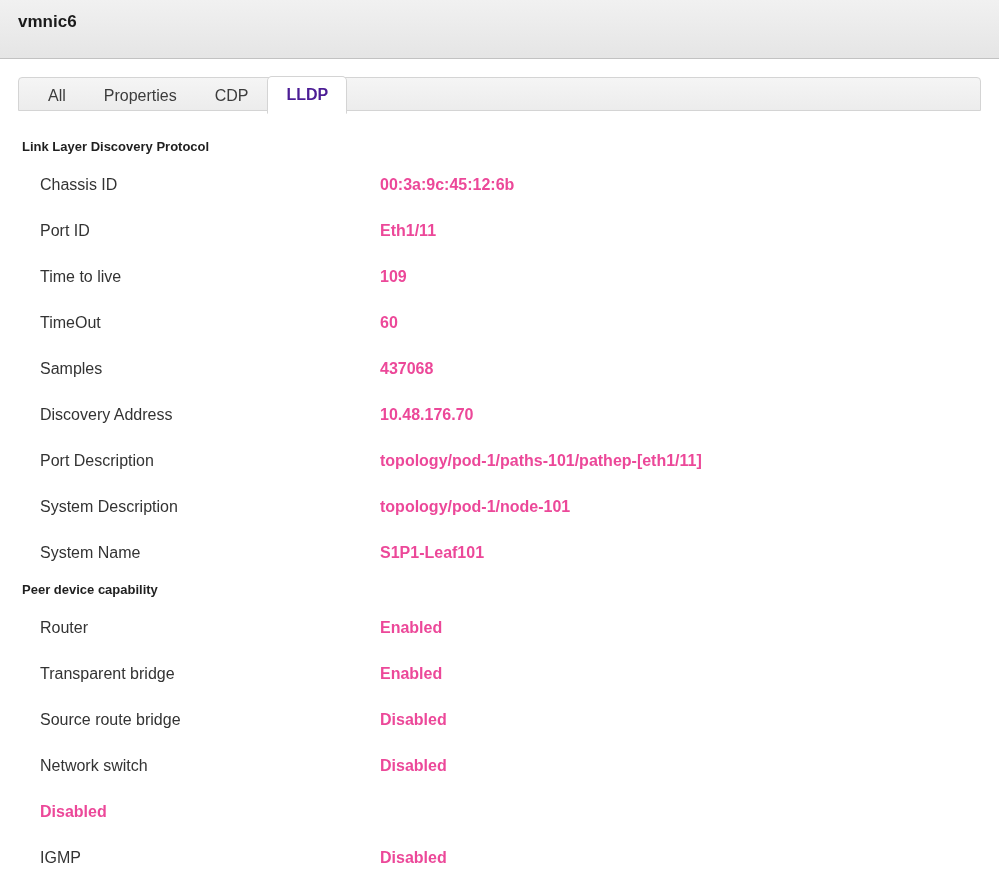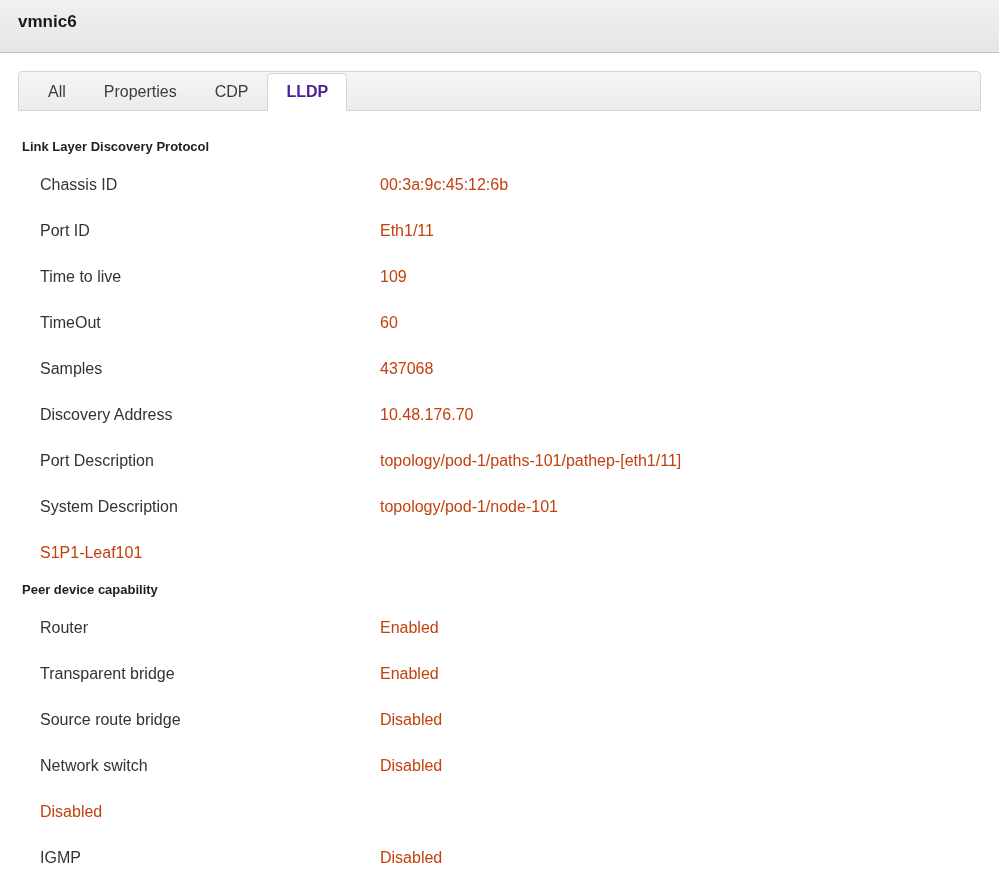--- a/index.html
+++ b/index.html
@@ -12,39 +12,39 @@
     }
     .window {
       width: 999px;
       height: 873px;
       display: flex;
       flex-direction: column;
     }
     .titlebar {
       background: linear-gradient(#f1f1f1, #e5e5e5);
       border-bottom: 1px solid #c2c2c2;
-      padding: 12px 18px 20px 18px;
+      padding: 12px 18px 26px 18px;
     }
     .titlebar .title {
       font-weight: 700;
       font-size: 17px;
       color: #1a1a1a;
     }
     .tabbar-wrap {
       padding: 18px 18px 0 18px;
       background: #ffffff;
     }
     .tabbar {
       background: linear-gradient(#f5f5f5, #ececec);
       border: 1px solid #d4d4d4;
       border-radius: 4px 4px 0 0;
       display: flex;
-      align-items: flex-start;
+      align-items: center;
       padding: 0 10px;
-      height: 40px;
+      height: 34px;
       position: relative;
     }
     .tab {
       padding: 9px 18px 9px 18px;
       font-size: 16px;
       color: #3c3c3c;
       cursor: pointer;
       border: 1px solid transparent;
       border-bottom: none;
       position: relative;
@@ -72,21 +72,21 @@
       display: flex;
       padding: 6px 0 6px 18px;
       font-size: 16px;
       color: #333;
       margin-top: 16px;
     }
     .kv .k {
       width: 340px;
       color: #333;
     }
-    .kv .v { color: #c2410c; }
+    .kv .v { color: #ec4899; font-weight: bold; }
   </style>
 </head>
 <body>
 
 <div class="window">
 
   <div class="titlebar">
     <div class="title">vmnic6</div>
   </div>
 
@@ -129,20 +129,21 @@
     </div>
     <div class="kv">
       <div class="k">Port Description</div>
       <div class="v">topology/pod-1/paths-101/pathep-[eth1/11]</div>
     </div>
     <div class="kv">
       <div class="k">System Description</div>
       <div class="v">topology/pod-1/node-101</div>
     </div>
     <div class="kv">
+      <div class="k">System Name</div>
       <div class="v">S1P1-Leaf101</div>
     </div>
 
     <div class="section-title">Peer device capability</div>
 
     <div class="kv">
       <div class="k">Router</div>
       <div class="v">Enabled</div>
     </div>
     <div class="kv">

